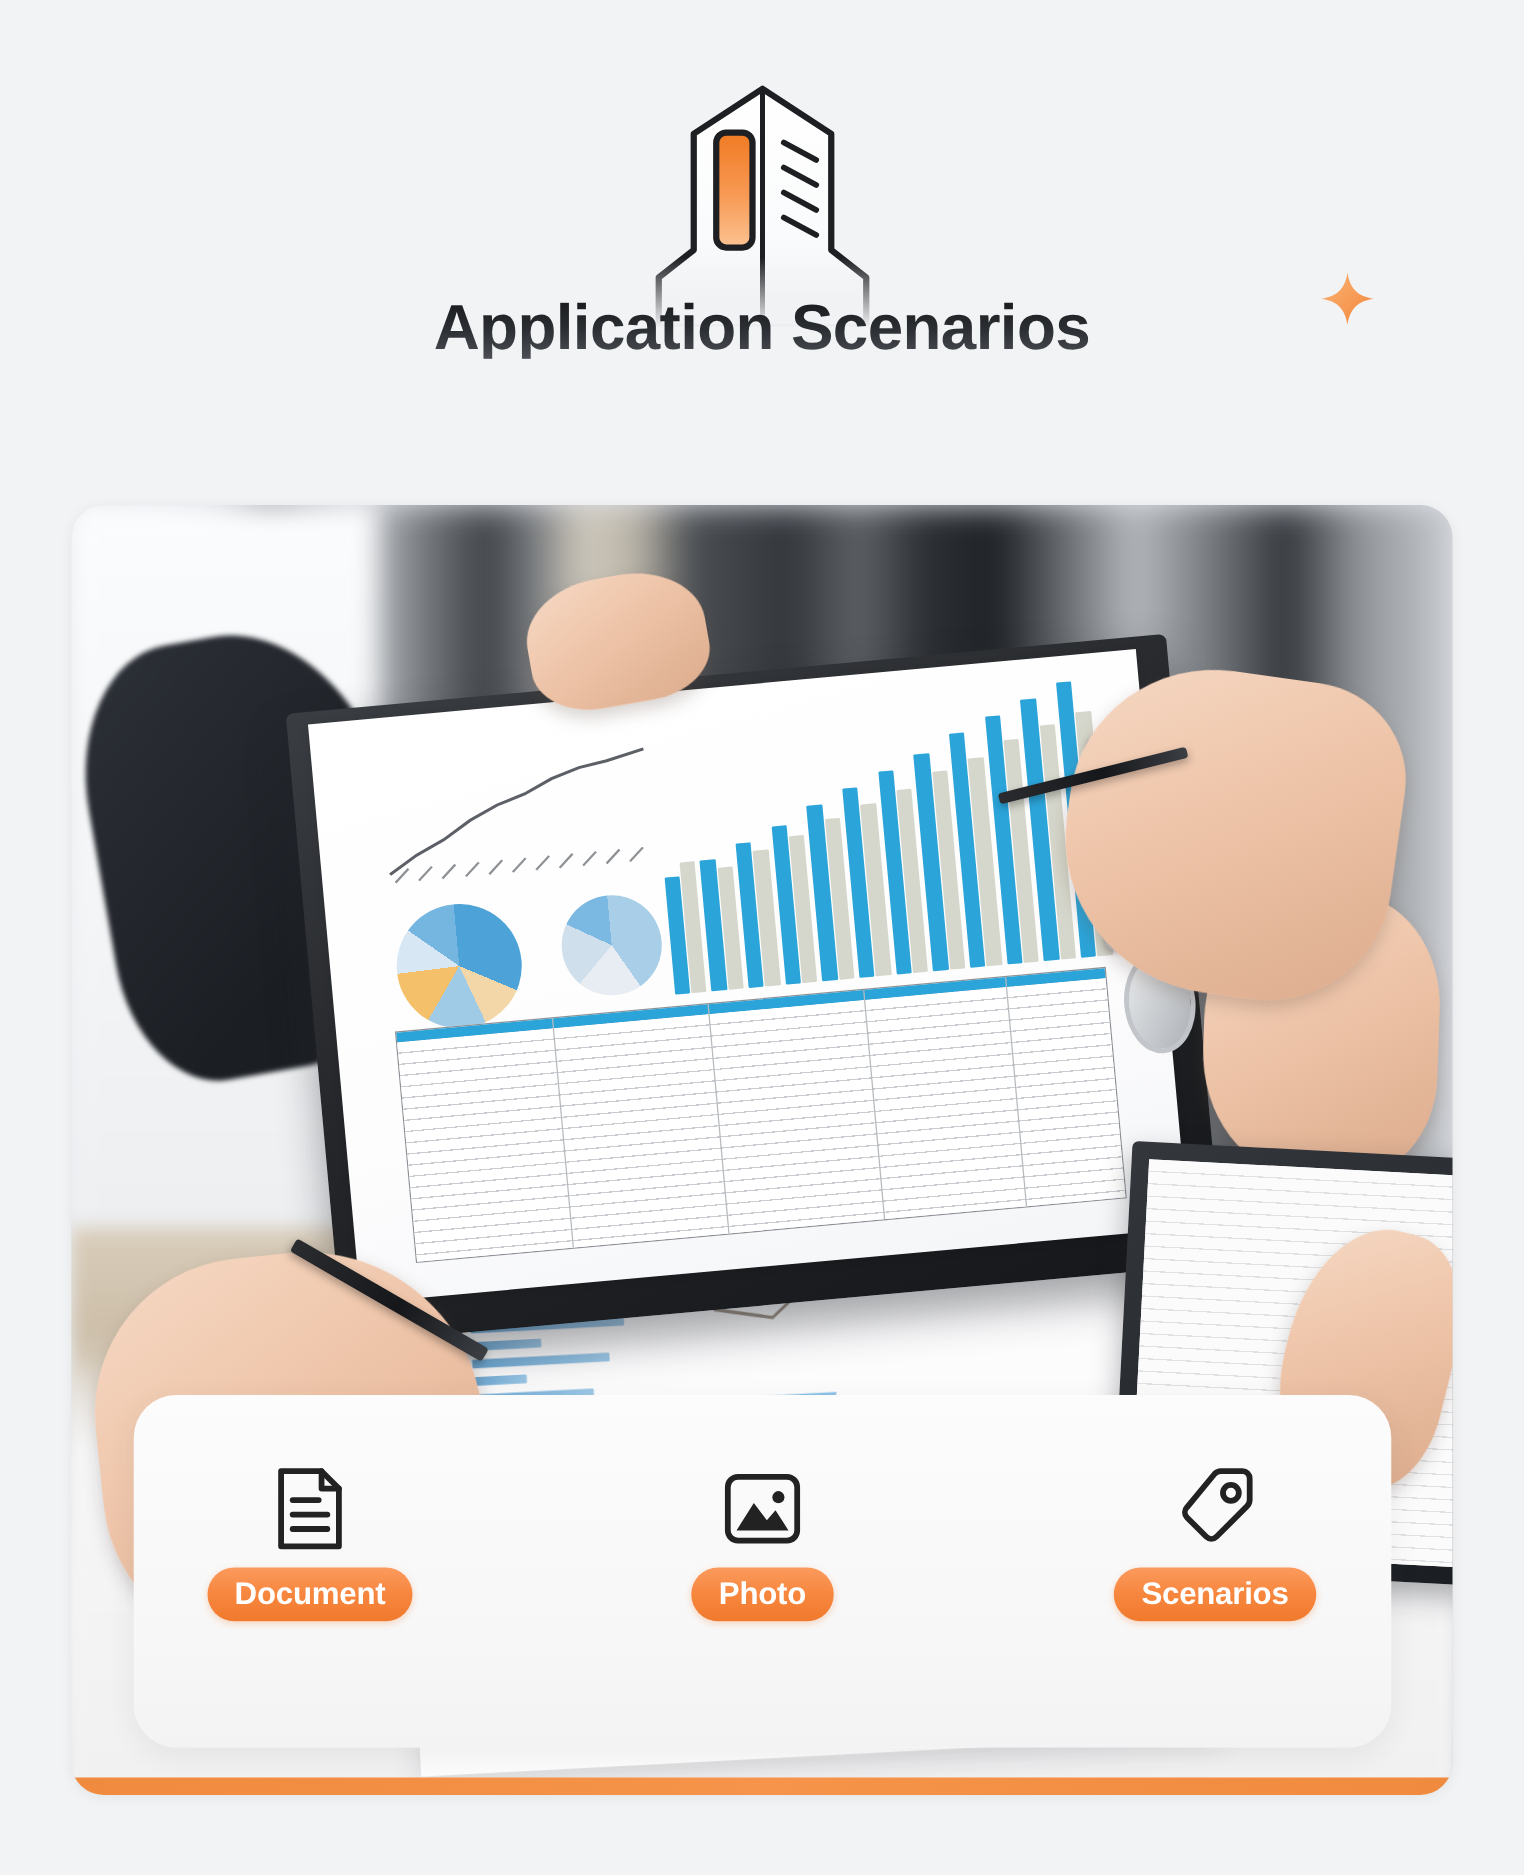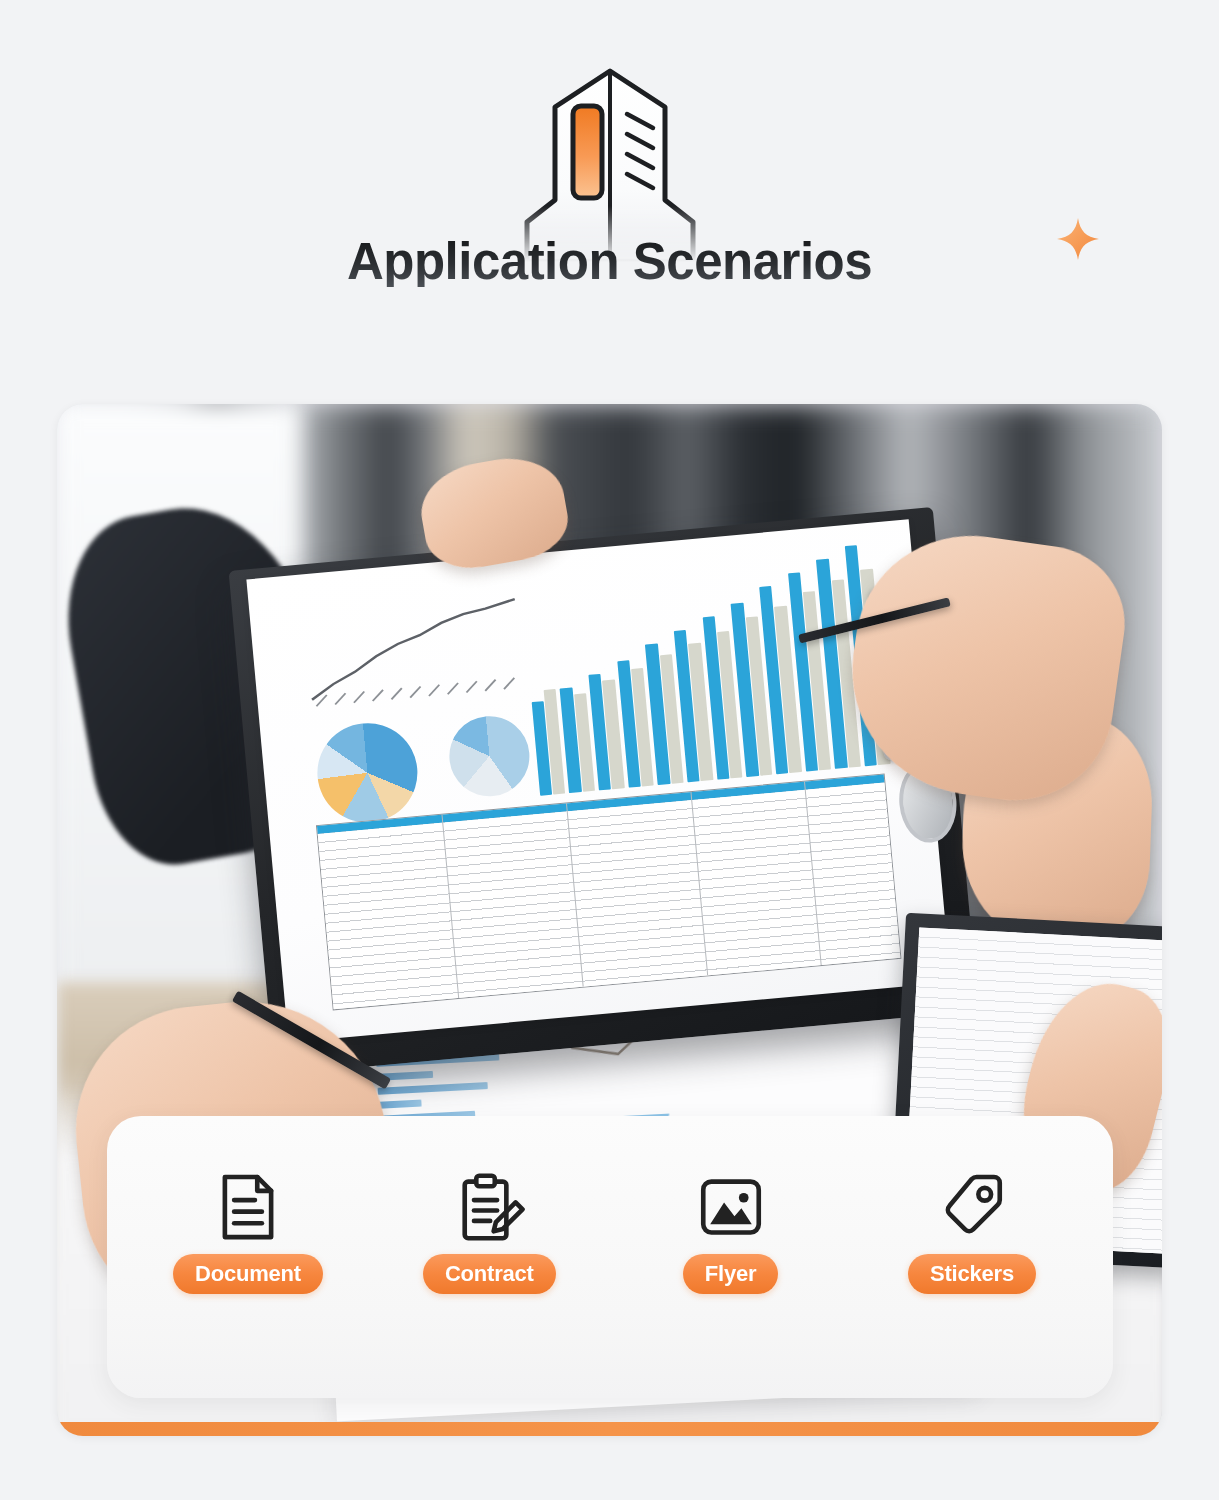--- a/index.html
+++ b/index.html
@@ -335,21 +335,21 @@
     margin-bottom: 10px;
   }
   .feature-icon svg { display:block; width: 100%; height: 100%; }
 
   .feature-pill {
     display: inline-block;
     padding: 8px 22px 9px 22px;
     border-radius: 999px;
     background: linear-gradient(180deg,#fb9a5d 0%, #f7873f 48%, #f0792c 100%);
     color: #ffffff;
-    font-size: 22px;
+    font-size: 25px;
     font-weight: bold;
     line-height: 1.05;
     letter-spacing: -0.2px;
     white-space: nowrap;
     box-shadow: 0 2px 6px rgba(240,121,44,0.28);
   }
 </style>
 </head>
 <body>
 
@@ -558,50 +558,37 @@
           <path d="M12 6 h28 l12 12 v40 H12 Z"></path>
           <path d="M40 6 v12 h12"></path>
           <line x1="20" y1="26" x2="38" y2="26"></line>
           <line x1="20" y1="36" x2="44" y2="36"></line>
           <line x1="20" y1="46" x2="44" y2="46"></line>
         </svg>
       </span>
       <span class="feature-pill">Document</span>
     </div>
 
-    <div class="feature">
-      <span class="feature-icon">
-        <svg viewBox="0 0 64 64" xmlns="http://www.w3.org/2000/svg" fill="none" stroke="#222222" stroke-width="4" stroke-linejoin="round" stroke-linecap="round">
-          <path d="M20 10 H14 a3 3 0 0 0 -3 3 v43 a3 3 0 0 0 3 3 h30 a3 3 0 0 0 3 -3 V13 a3 3 0 0 0 -3 -3 h-6"></path>
-          <rect x="21" y="5" width="16" height="9" rx="2.5"></rect>
-          <line x1="19" y1="26" x2="39" y2="26"></line>
-          <line x1="19" y1="35" x2="39" y2="35"></line>
-          <line x1="19" y1="44" x2="33" y2="44"></line>
-          <path d="M55 28 l6 6 -17 17 -8 2 2 -8 Z"></path>
-        </svg>
-      </span>
-      <span class="feature-pill">Contract</span>
-    </div>
 
     <div class="feature">
       <span class="feature-icon">
         <svg viewBox="0 0 64 64" xmlns="http://www.w3.org/2000/svg" fill="none" stroke="#222222" stroke-width="4" stroke-linejoin="round" stroke-linecap="round">
           <rect x="8" y="10" width="48" height="44" rx="7"></rect>
           <circle cx="43" cy="24" r="4.2" fill="#222222" stroke="none"></circle>
           <path d="M14 47 L26 28 L35 40 L41 33 L50 47 Z" fill="#222222" stroke="none"></path>
         </svg>
       </span>
-      <span class="feature-pill">Flyer</span>
+      <span class="feature-pill">Photo</span>
     </div>
 
 
     <div class="feature">
       <span class="feature-icon">
         <svg viewBox="0 0 64 64" xmlns="http://www.w3.org/2000/svg" fill="none" stroke="#222222" stroke-width="4" stroke-linejoin="round" stroke-linecap="round">
           <path d="M36 6 h15 a5 5 0 0 1 5 5 v15 a6 6 0 0 1 -1.8 4.2 L33 51.4 a5 5 0 0 1 -7 0 L12.6 38 a5 5 0 0 1 0 -7 L31.8 7.8 A6 6 0 0 1 36 6 Z"></path>
           <circle cx="43" cy="21" r="5.5"></circle>
         </svg>
       </span>
-      <span class="feature-pill">Stickers</span>
+      <span class="feature-pill">Scenarios</span>
     </div>
 
   </div>
 </div>
 
 </body></html>

